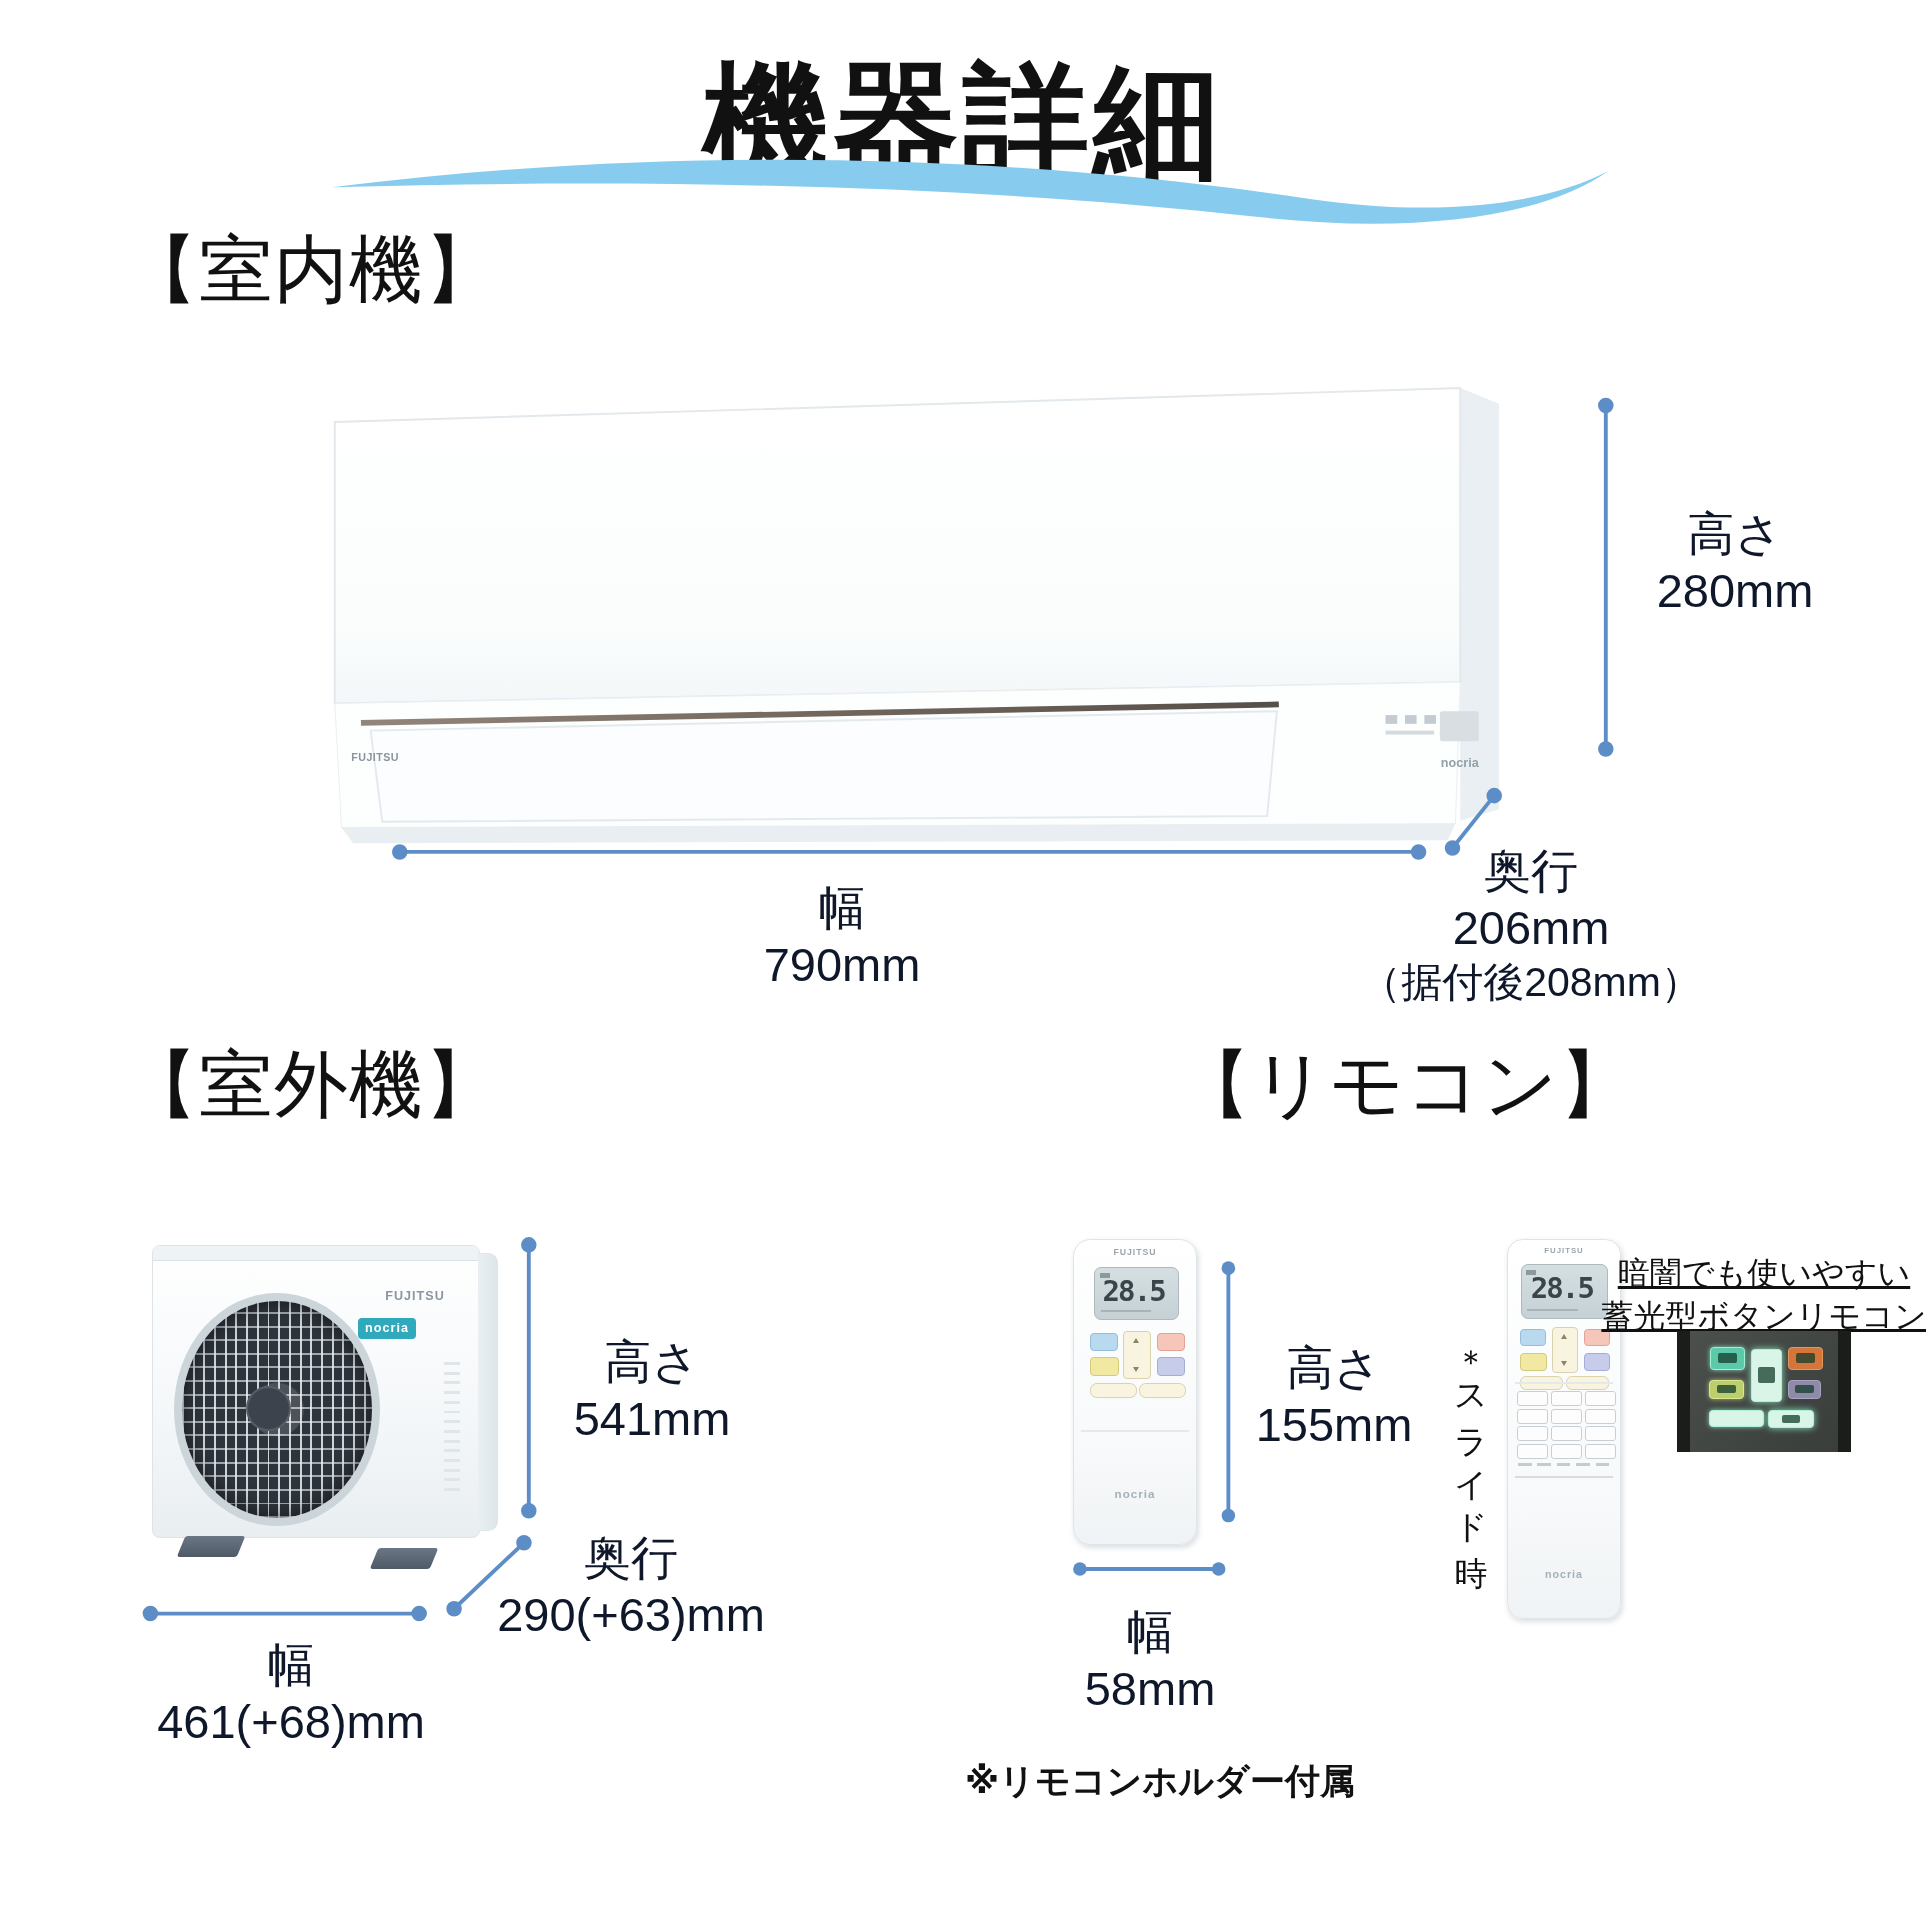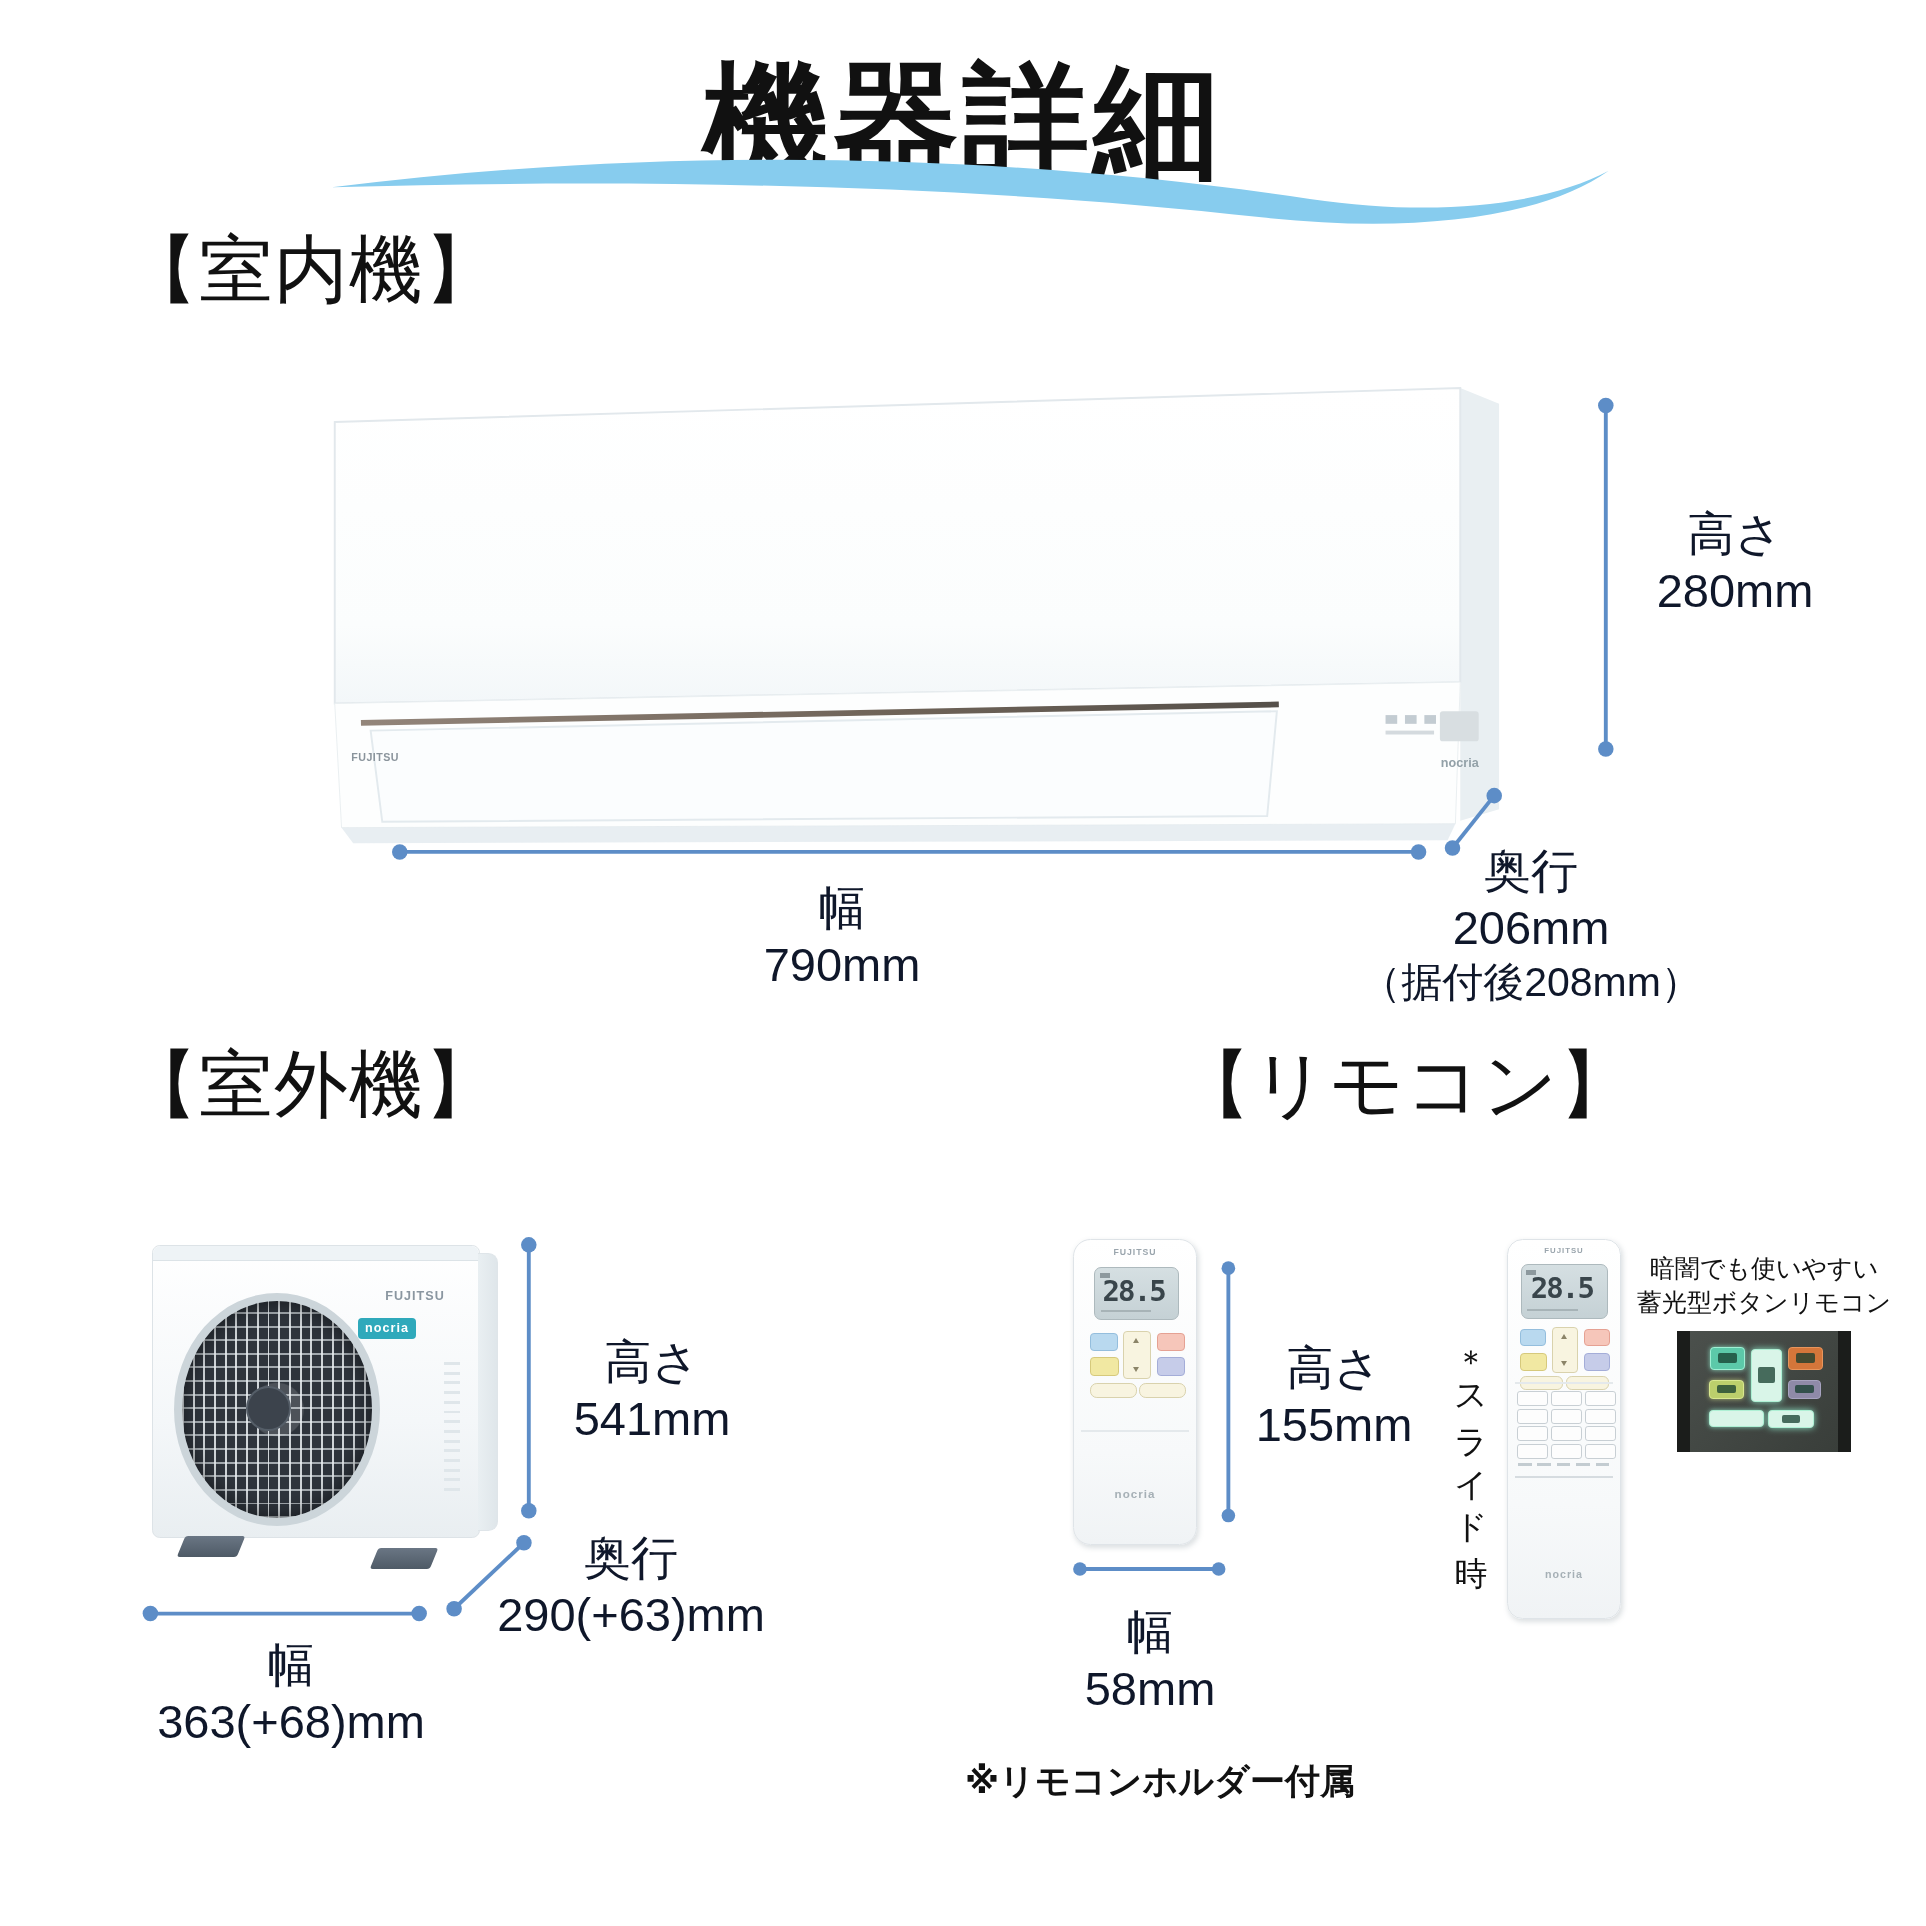--- a/index.html
+++ b/index.html
@@ -11,21 +11,21 @@
   
   .page-title{font-size:126px;font-weight:900;letter-spacing:3.9px;white-space:nowrap;}
   .sec-head{font-size:74px;font-weight:500;white-space:nowrap;letter-spacing:1px;}
 
   
   .dim{font-size:47px;font-weight:500;line-height:1.22;white-space:nowrap;color:#0f172a;}
   .dim .small{font-size:41px;}
   .note{font-size:35px;font-weight:500;white-space:nowrap;}
   .note-bold{font-size:35px;font-weight:700;white-space:nowrap;}
   .vtext{writing-mode:vertical-rl;text-orientation:mixed;font-size:33px;font-weight:500;letter-spacing:3.9px;}
-  .glow-cap{font-size:25px;font-weight:500;white-space:nowrap;line-height:1.35;}
+  .glow-cap{font-size:32px;font-weight:500;white-space:nowrap;line-height:1.35;text-decoration:underline;}
 
   
   .ou-body{left:152px;top:1245px;width:326px;height:291px;border:1px solid #dde3e7;border-radius:7.8px;
     background:linear-gradient(180deg,#ffffff 0%,#f4f7f9 60%,#e9eef1 100%);}
   .ou-side{left:478px;top:1253px;width:19.4px;height:276px;background:linear-gradient(90deg,#e9eff2,#dfe6ea);
     border-radius:0 9.7px 9.7px 0;border:1px solid #dfe5e9;border-left:none;}
   .ou-top{left:0;top:0;width:100%;height:13.6px;background:#eef3f6;border-bottom:1px solid #dce3e7;border-radius:7.8px 7.8px 0 0;}
   .ou-fan{left:21.3px;top:47px;width:190px;height:217px;border-radius:50%;
     border:8.7px solid #ccd5da;
     background-color:#2e343c;
@@ -187,21 +187,21 @@
   <div class="abs ctr dim" style="left:652px;top:1333px;">
     <div>高さ</div>
     <div>541mm</div>
   </div>
   <div class="abs ctr dim" style="left:631px;top:1529px;">
     <div>奥行</div>
     <div>290(+63)mm</div>
   </div>
   <div class="abs ctr dim" style="left:291px;top:1636px;">
     <div>幅</div>
-    <div>363(+68)mm</div>
+    <div>461(+68)mm</div>
   </div>
 
   <div class="abs rc" style="left:1073px;top:1239px;width:122px;height:304px;border-radius:17.5px;">
     <div class="abs rc-brand" style="top:6.8px;">FUJITSU</div>
     <div class="abs rc-lcd" style="left:20.4px;top:27px;width:83px;height:51px;">
       <div class="spec1"></div>
       <div class="val">28.5</div>
       <div class="spec2"></div>
     </div>
     <div class="btn b-blue" style="left:15.5px;top:93px;width:26px;height:15.5px;"></div>

